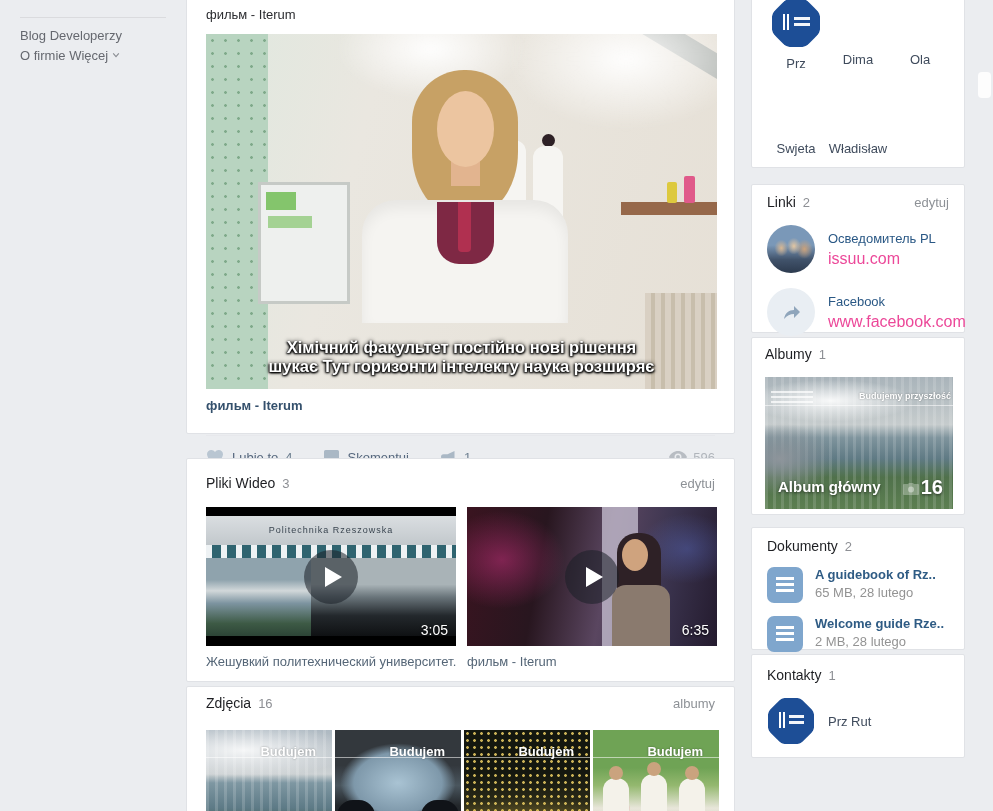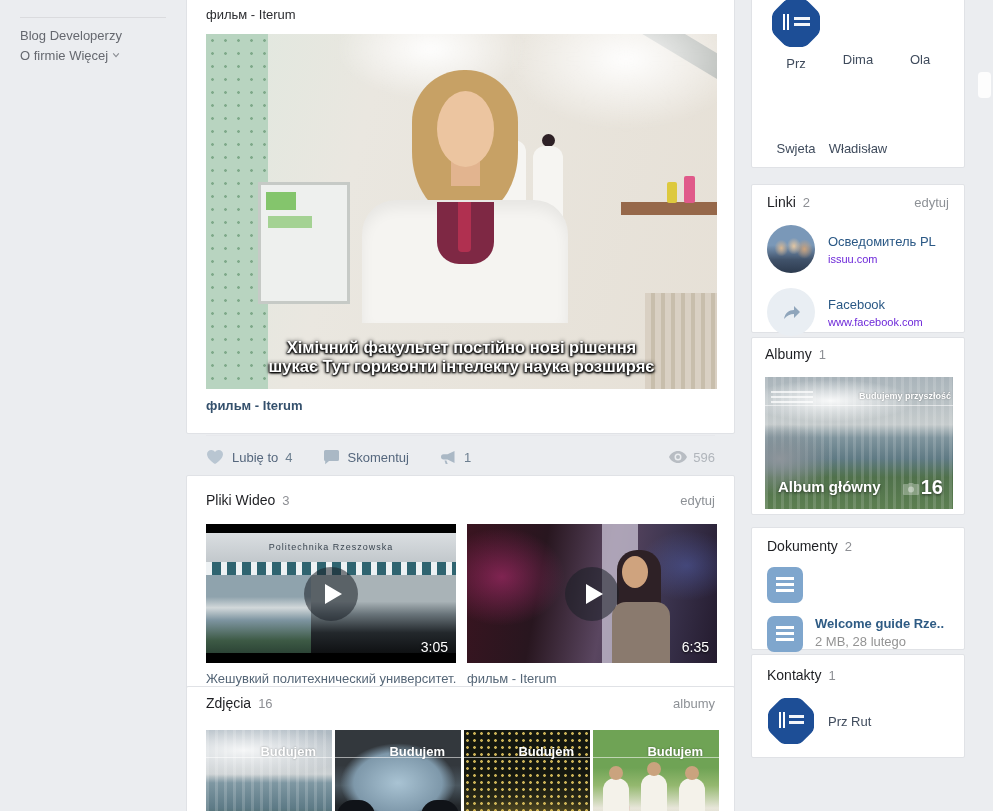--- a/index.html
+++ b/index.html
@@ -41,21 +41,21 @@
   .video-views{margin:3px 19px 0 19px;font-size:13px;color:#939393;}
   .post-div{margin:22px 19px 0 19px;height:1px;background:#e7e8ec;}
   .action-bar{display:flex;align-items:center;margin:0 19px;padding-top:13px;font-size:13px;color:#55677d;}
   .action{display:flex;align-items:center;margin-right:30px;}
   .action svg{margin-right:8px;}
   .action .cnt{margin-left:7px;color:#6d7f90;}
   .views-right{margin-left:auto;display:flex;align-items:center;color:#b0b5bb;justify-content:space-between;}
   .views-right svg{margin-right:6px;}
 
   .sec-card{width:549px;}
-  .videos-card{left:0;top:475px;height:224px;}
+  .videos-card{left:0;top:458px;height:224px;}
   .photos-card{left:0;top:686px;height:210px;}
   .sec-head{display:flex;align-items:baseline;padding:16px 19px 0 19px;}
   .sec-title{font-size:14px;color:#1e1f23;}
   .sec-count{margin-left:7px;font-size:13px;color:#8d8f94;}
   .sec-link{margin-left:auto;font-size:13px;color:#8d9196;}
 
   .vthumbs{display:flex;gap:11px;margin:16px 19px 0 19px;}
   .vthumb{position:relative;width:250px;height:139px;background:#000;overflow:hidden;flex:none;}
   .t1-band{left:0;right:0;top:9px;height:29px;background:linear-gradient(#dadee1,#c2c8cc);color:#3a4550;font-size:9px;text-align:center;line-height:29px;letter-spacing:1px;}
   .t1-sprocket{left:0;right:0;top:38px;height:13px;background:repeating-linear-gradient(90deg,#eef2f4 0 6px,#2f6470 6px 15px);background-color:#2f6470;}
@@ -127,21 +127,21 @@
   .li-ava{width:48px;height:48px;border-radius:50%;flex:none;overflow:hidden;position:relative;}
   .li-ava.photo{background:
      radial-gradient(10px 12px at 30% 48%,#d8b894,rgba(0,0,0,0) 70%),
      radial-gradient(10px 12px at 56% 44%,#e3c6a2,rgba(0,0,0,0) 70%),
      radial-gradient(12px 14px at 78% 50%,#caa27c,rgba(0,0,0,0) 70%),
      linear-gradient(180deg,#7a98b8 0 42%,#41536b 72%,#2c3a4e 100%);}
   .li-ava.ext{background:#e9eef3;}
   .li-ava.ext svg{position:absolute;left:14px;top:14px;}
   .li-txt{margin-left:13px;min-width:0;}
   .li-title{display:block;font-size:13px;color:#2a5885;white-space:nowrap;}
-  .li-dom{display:block;margin-top:4px;font-size:11px;color:#6d28d9;}
+  .li-dom{display:block;margin-top:4px;font-size:16px;color:#ec4899;}
 
   .albums-card{left:0;top:337px;width:214px;height:178px;padding:8px 13px 0 13px;}
   .album-thumb{position:relative;margin-top:15px;width:188px;height:132px;overflow:hidden;background:
      radial-gradient(120px 30px at 35% 18%,rgba(255,255,255,.9),rgba(255,255,255,0) 70%),
      radial-gradient(90px 60px at 8% 62%,#8e959b,rgba(0,0,0,0) 60%),
      repeating-linear-gradient(90deg,rgba(255,255,255,.14) 0 3px,rgba(0,0,0,0) 3px 8px),
      linear-gradient(180deg,#a9b4ba 0%,#c6cccd 36%,#7f949d 46%,#5f7a84 62%,#50714b 76%,#5c7f51 100%);}
   .al-logo{position:absolute;left:6px;top:12px;width:42px;height:14px;background:repeating-linear-gradient(0deg,rgba(255,255,255,.9) 0 2px,rgba(0,0,0,0) 2px 5px);opacity:.8;}
   .al-wm{position:absolute;top:14px;right:2px;color:#fff;font-size:9px;font-weight:bold;text-shadow:0 0 2px rgba(0,0,0,.4);white-space:nowrap;}
   .al-line{position:absolute;top:28px;left:0;right:0;height:1px;background:rgba(255,255,255,.55);}
@@ -404,20 +404,24 @@
 
     <div class="card docs-card">
       <div class="r-head">
         <span class="r-title">Dokumenty</span>
         <span class="r-count">2</span>
       </div>
       <div class="doc-item">
         <div class="doc-icon">
             <div class="doc-lines"></div>
           </div>
+        <div class="doc-txt">
+          <span class="doc-title lnk">A guidebook of Rz..</span>
+          <span class="doc-meta">65 MB, 28 lutego</span>
+        </div>
       </div>
       <div class="doc-item">
         <div class="doc-icon">
             <div class="doc-lines"></div>
           </div>
         <div class="doc-txt">
           <span class="doc-title lnk">Welcome guide Rze..</span>
           <span class="doc-meta">2 MB, 28 lutego</span>
         </div>
       </div>

